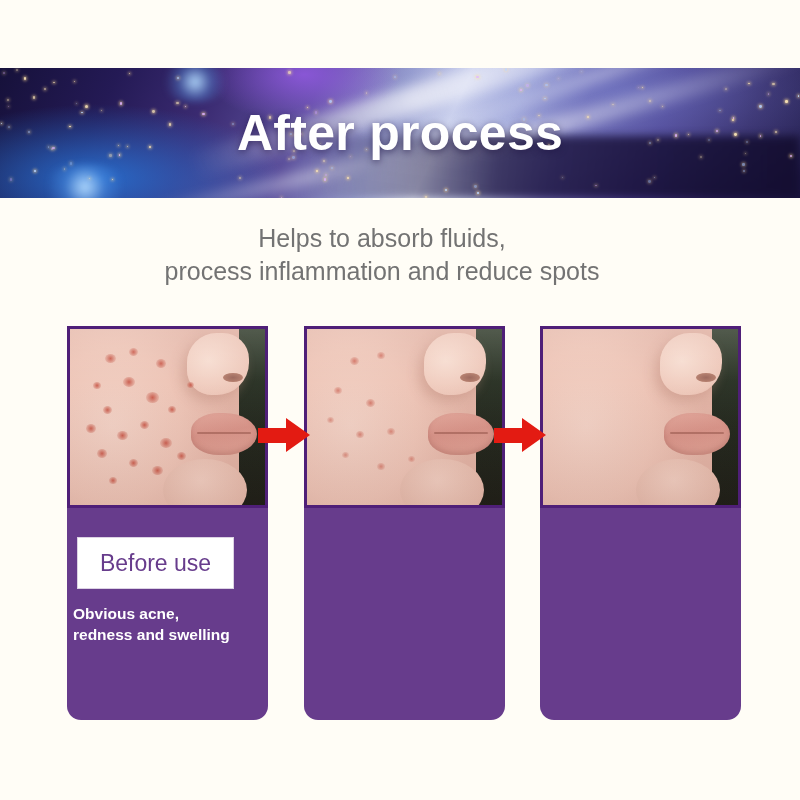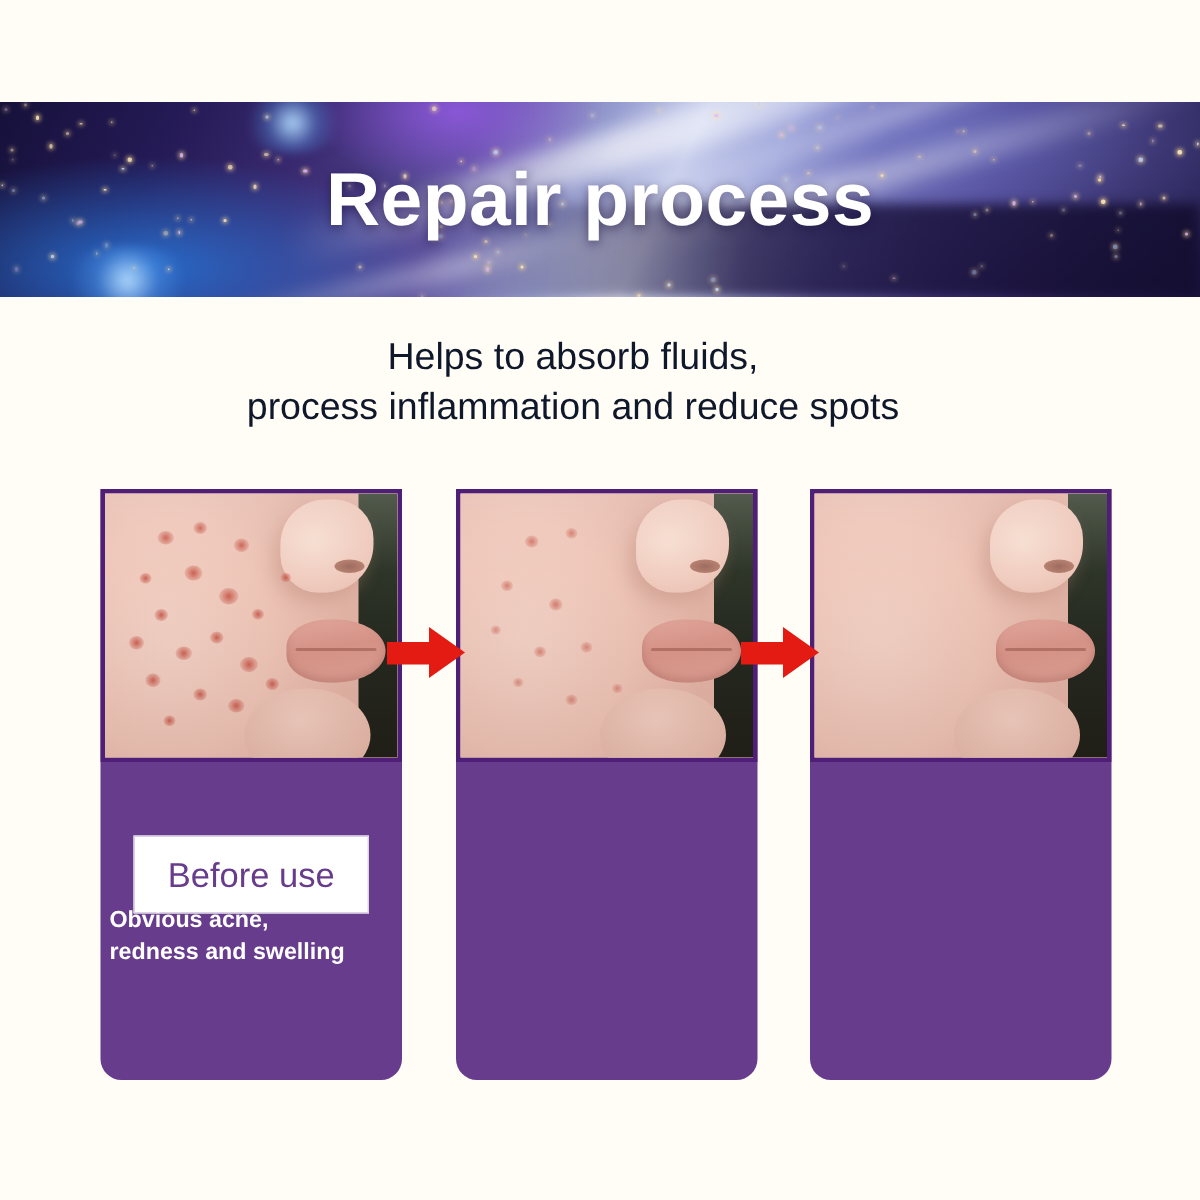--- a/index.html
+++ b/index.html
@@ -54,21 +54,21 @@
   .banner-title {
     position:absolute; left:0; top:0; width:800px; height:130px;
     display:flex; align-items:center; justify-content:center;
     color:#fff; font-size:50px; font-weight:bold; letter-spacing:.3px;
     text-shadow:0 2px 7px rgba(25,15,60,.55);
   }
 
   
   .subtitle {
     position:absolute; left:0; top:222px; width:764px;
-    text-align:center; color:#0f172a;
+    text-align:center; color:#737373;
     font-size:25px; line-height:33px; font-weight:500;
   }
 
   
   .cards { position:absolute; left:0; top:326px; width:800px; height:394px; }
   .card { position:absolute; top:0; width:201px; height:394px; }
   .card.c0 { left:67px; }
   .card.c1 { left:304px; }
   .card.c2 { left:540px; }
 
@@ -120,24 +120,24 @@
     position:absolute; inset:0;
     background:linear-gradient(180deg, rgba(255,255,255,.12) 0%, rgba(0,0,0,0) 30%, rgba(110,60,50,.1) 100%);
   }
   .acne { position:absolute; inset:0; }
   .acne b {
     position:absolute; display:block; border-radius:50%;
     background:radial-gradient(circle, rgba(200,85,70,.9) 0%, rgba(205,110,95,.45) 55%, rgba(205,120,105,0) 100%);
   }
 
   .label-box {
-    position:absolute; left:22px; top:211px; width:157px; height:52px;
+    position:absolute; left:10px; top:211px; width:157px; height:52px;
     background:#ffffff; border:1px solid #dcd2e4;
     display:flex; align-items:center; justify-content:center;
-    color:#673c8c; font-size:23px; font-weight:400;margin-top:20px;
+    color:#673c8c; font-size:23px; font-weight:400;
   }
   .desc {
     position:absolute; left:6px; top:277px; width:189px;
     text-align:left; color:#ffffff;
     font-size:15.5px; line-height:21px; font-weight:600;
   }
 
   
   .arrow { position:absolute; top:418px; width:52px; height:34px; }
   .arrow.a0 { left:258px; }
@@ -277,21 +277,21 @@
         <i style="left: 288.2px; top: 3.4px; height: 2.6px; width: 2.6px; opacity: 0.72;"></i>
         <i style="left: 561.7px; top: 108.6px; height: 1.5px; width: 1.5px; opacity: 0.4; background: rgb(188, 214, 255);"></i>
         <i style="left: 732.7px; top: 49.4px; height: 1.3px; width: 1.3px; opacity: 0.88; background: rgb(228, 182, 255);"></i>
         <i style="left: 231.7px; top: 54.9px; height: 1.9px; width: 1.9px; opacity: 0.47; background: rgb(188, 214, 255);"></i>
         <i style="left: 557.7px; top: 9.9px; height: 1.6px; width: 1.6px; opacity: 0.36; background: rgb(228, 182, 255);"></i>
         <i style="left: 34.3px; top: 102.4px; height: 1.4px; width: 1.4px; opacity: 0.91; background: rgb(188, 214, 255);"></i>
         <i style="left: 289.5px; top: 64.8px; height: 2.6px; width: 2.6px; opacity: 0.7; background: rgb(188, 214, 255);"></i>
         <i style="left: 772.2px; top: 14.6px; height: 2.9px; width: 2.9px; opacity: 0.7;"></i>
         <i style="left: 365.5px; top: 80.9px; height: 1.4px; width: 1.4px; opacity: 0.72; background: rgb(188, 214, 255);"></i>
       </div>
-    <div class="banner-title">Repair process</div>
+    <div class="banner-title">After process</div>
   </div>
 
   <div class="subtitle">
     <div>Helps to absorb fluids,</div>
     <div>process inflammation and reduce spots</div>
   </div>
 
   <div class="cards">
 
     <div class="card c0">

